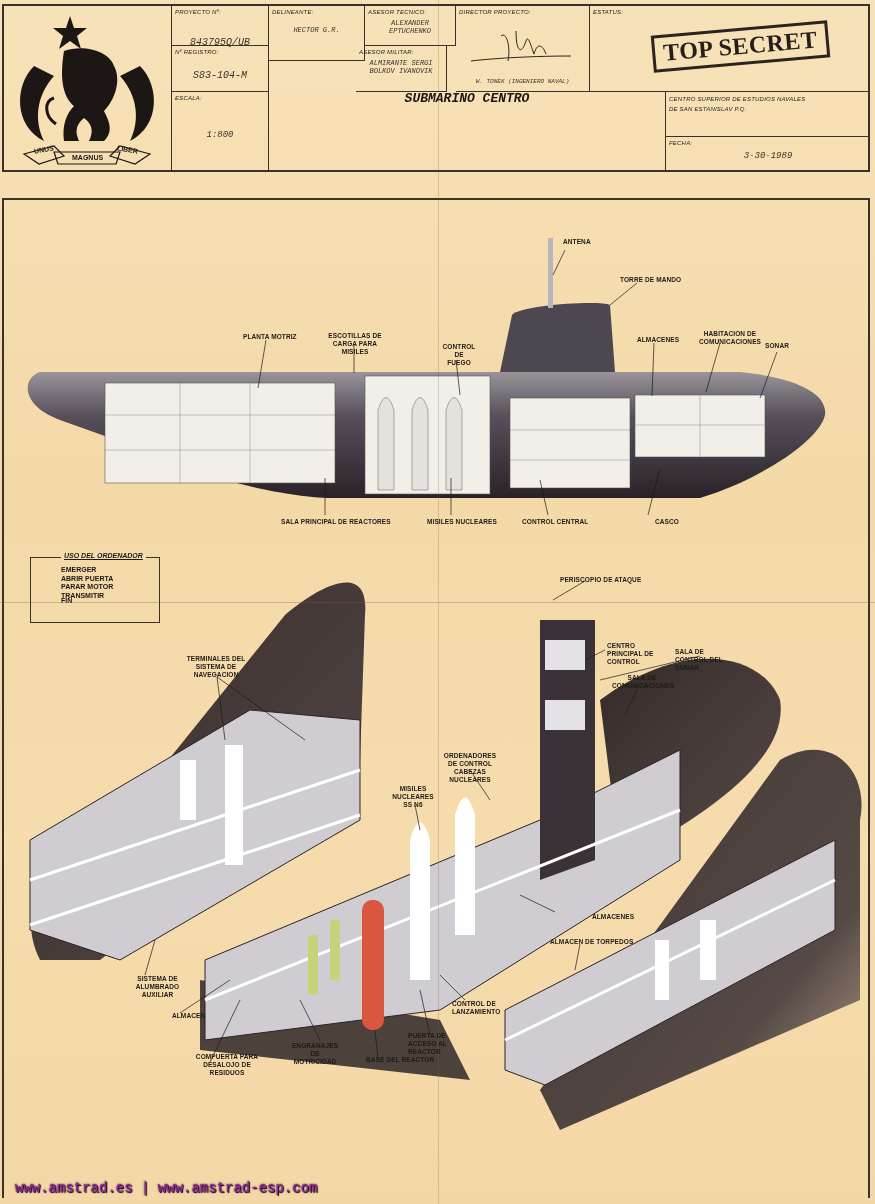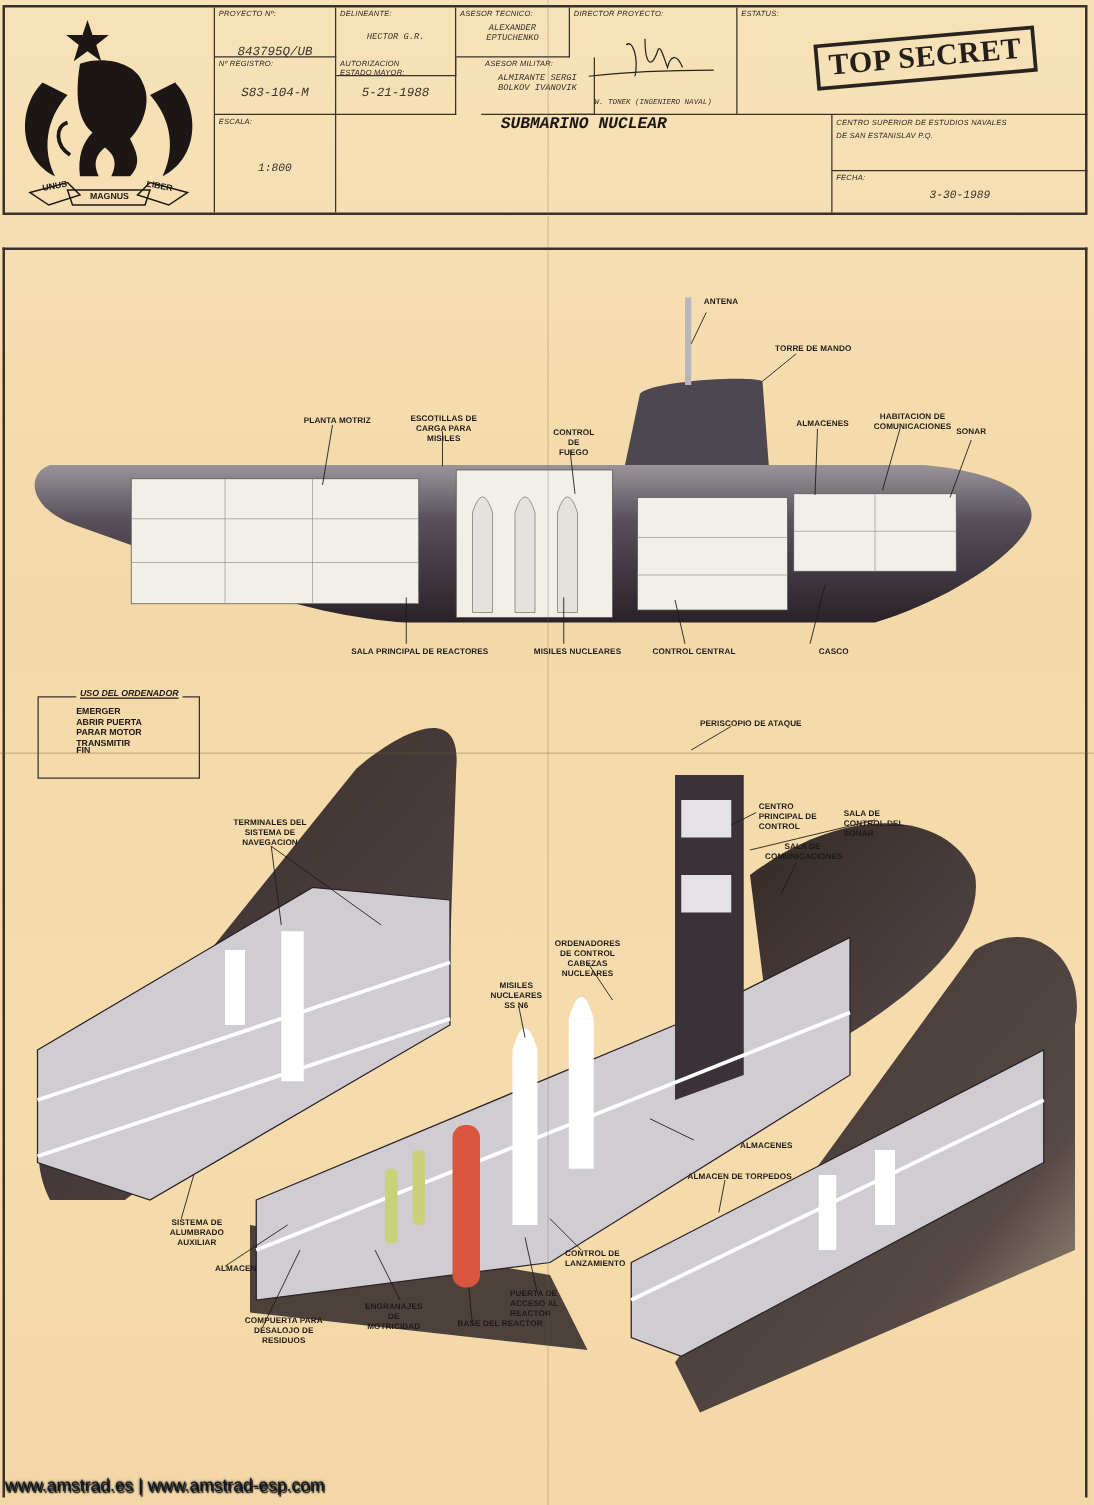--- a/index.html
+++ b/index.html
@@ -17,21 +17,21 @@
   .t1{font-size:19px;line-height:20px;margin-top:16px;}
   .t2{font-size:13px;line-height:13px;}
   .t3{font-size:20px;line-height:22px;}
   .stamp{position:absolute;left:648px;top:22px;padding:2px 8px;border:3px solid #2a2420;font-family:"Liberation Serif",serif;font-weight:bold;font-size:24px;letter-spacing:0.5px;transform:rotate(-5deg);color:#241f1b;}
   
   .frame{position:absolute;left:2px;top:198px;width:868px;height:1000px;border:2px solid #3a322a;border-bottom:none;box-sizing:border-box;}
   .callout{position:absolute;font-size:6.5px;font-weight:bold;text-transform:uppercase;line-height:8px;text-align:center;color:#1e1a17;white-space:nowrap;letter-spacing:0.1px;}
   .legend{position:absolute;left:30px;top:557px;width:128px;height:64px;border:1px solid #3a322a;}
   .legend-title{position:absolute;left:30px;top:-6px;background:#f5dcac;padding:0 3px;font-size:7px;font-weight:bold;font-style:italic;text-decoration:underline;}
   .legend-list{position:absolute;left:30px;top:8px;font-size:7px;font-weight:bold;line-height:8.5px;}
-  .footer{position:absolute;left:4px;top:1180px;font-family:Liberation Sans, sans-serif;font-size:14px;color:#0f172a;text-shadow:0 0 2px #000,1px 1px 1px #000;}
+  .footer{position:absolute;left:4px;top:1180px;font-family:Liberation Mono, monospace;font-size:14px;color:#a21caf;text-shadow:0 0 2px #000,1px 1px 1px #000;padding-left:11px;}
   svg{position:absolute;left:0;top:0;}
 </style>
 </head>
 <body>
 
 <div class="paper"></div>
 
 <div class="tb">
   <div class="crest">
     <svg width="166" height="164" viewBox="0 0 166 164">
@@ -59,25 +59,21 @@
   </div>
   <div class="cell" style="left:361px;top:0;width:91px;height:40px;">
     <span class="lbl">ASESOR TECNICO:</span>
     <span class="val" style="top:13px;font-size:7px;line-height:8px;padding:0 12px;">ALEXANDER EPTUCHENKO</span>
   </div>
 
   <div class="cell" style="left:168px;top:40px;width:97px;height:46px;">
     <span class="lbl">Nº REGISTRO:</span>
     <span class="val" style="top:24px;font-size:10px;">S83-104-M</span>
   </div>
-  <div class="cell" style="left:265px;top:40px;width:96px;height:46px;">
-    <span class="lbl" style="width:60px;">AUTORIZACION ESTADO MAYOR:</span>
-    <span class="val" style="top:24px;font-size:10px;">5-21-1988</span>
-  </div>
-  <div class="cell" style="left:381px;top:40px;width:91px;height:46px;">
+  <div class="cell" style="left:352px;top:40px;width:91px;height:46px;">
     <span class="lbl">ASESOR MILITAR:</span>
     <span class="val" style="top:13px;font-size:7px;line-height:8px;padding:0 8px;">ALMIRANTE SERGI BOLKOV IVANOVIK</span>
   </div>
 
   <div class="cell" style="left:452px;top:0;width:134px;height:86px;">
     <span class="lbl">DIRECTOR PROYECTO:</span>
     <svg width="134" height="70" viewBox="0 0 134 70">
       <path d="M15,55 C40,52 80,50 115,50 M45,30 C50,25 55,40 52,55 M60,25 C60,45 65,50 70,35 C72,28 75,40 78,48 C80,40 85,35 90,48" stroke="#2a241f" stroke-width="1" fill="none"></path>
     </svg>
     <span class="val" style="top:72px;font-size:6px;">W. TONEK (INGENIERO NAVAL)</span>
@@ -87,21 +83,21 @@
     <span class="lbl">ESTATUS:</span>
   </div>
   <div class="stamp">TOP SECRET</div>
 
   <div class="cell" style="left:168px;top:86px;width:97px;height:78px;border-bottom:none;">
     <span class="lbl">ESCALA:</span>
     <span class="val" style="top:38px;font-size:9px;">1:800</span>
   </div>
 
   <div class="title-main">
-    <div class="t2">SUBMARINO NUCLEAR</div>
+    <div class="t2">SUBMARINO CENTRO</div>
   </div>
 
   <div class="cell" style="left:661px;top:86px;width:205px;height:45px;border-right:none;border-left:1px solid #3a322a;">
     <span class="lbl" style="top:4px;">CENTRO SUPERIOR DE ESTUDIOS NAVALES</span>
     <span class="lbl" style="top:14px;">DE SAN ESTANISLAV P.Q.</span>
   </div>
 
   <div class="cell" style="left:661px;top:131px;width:205px;height:33px;border-right:none;border-bottom:none;border-left:1px solid #3a322a;">
     <span class="lbl">FECHA:</span>
     <span class="val" style="top:14px;font-size:9px;">3-30-1989</span>

